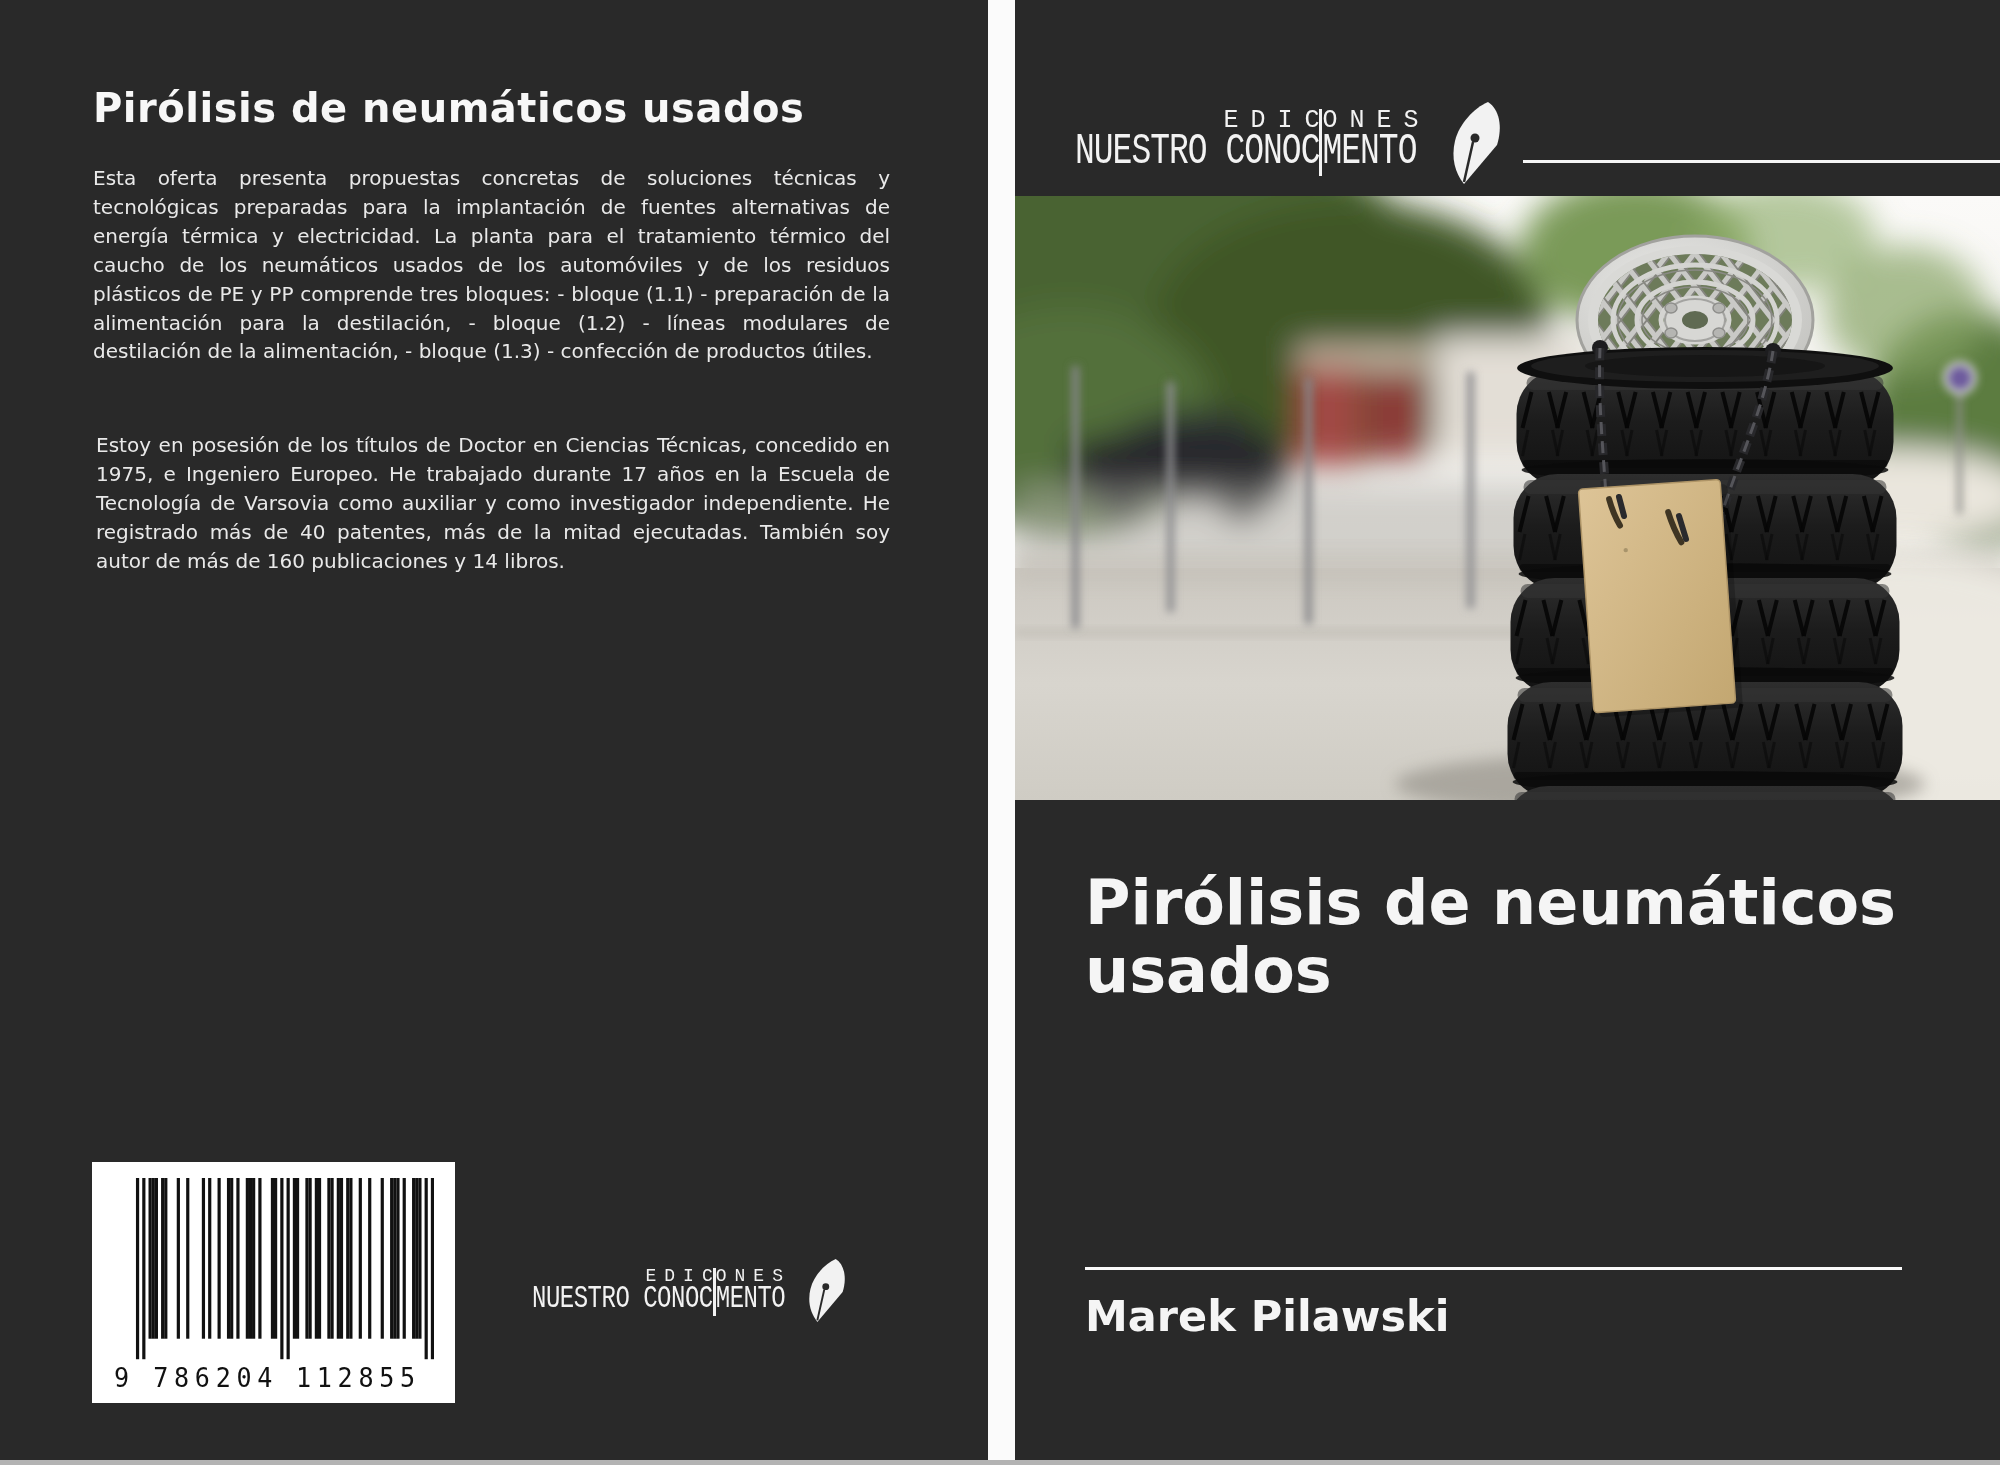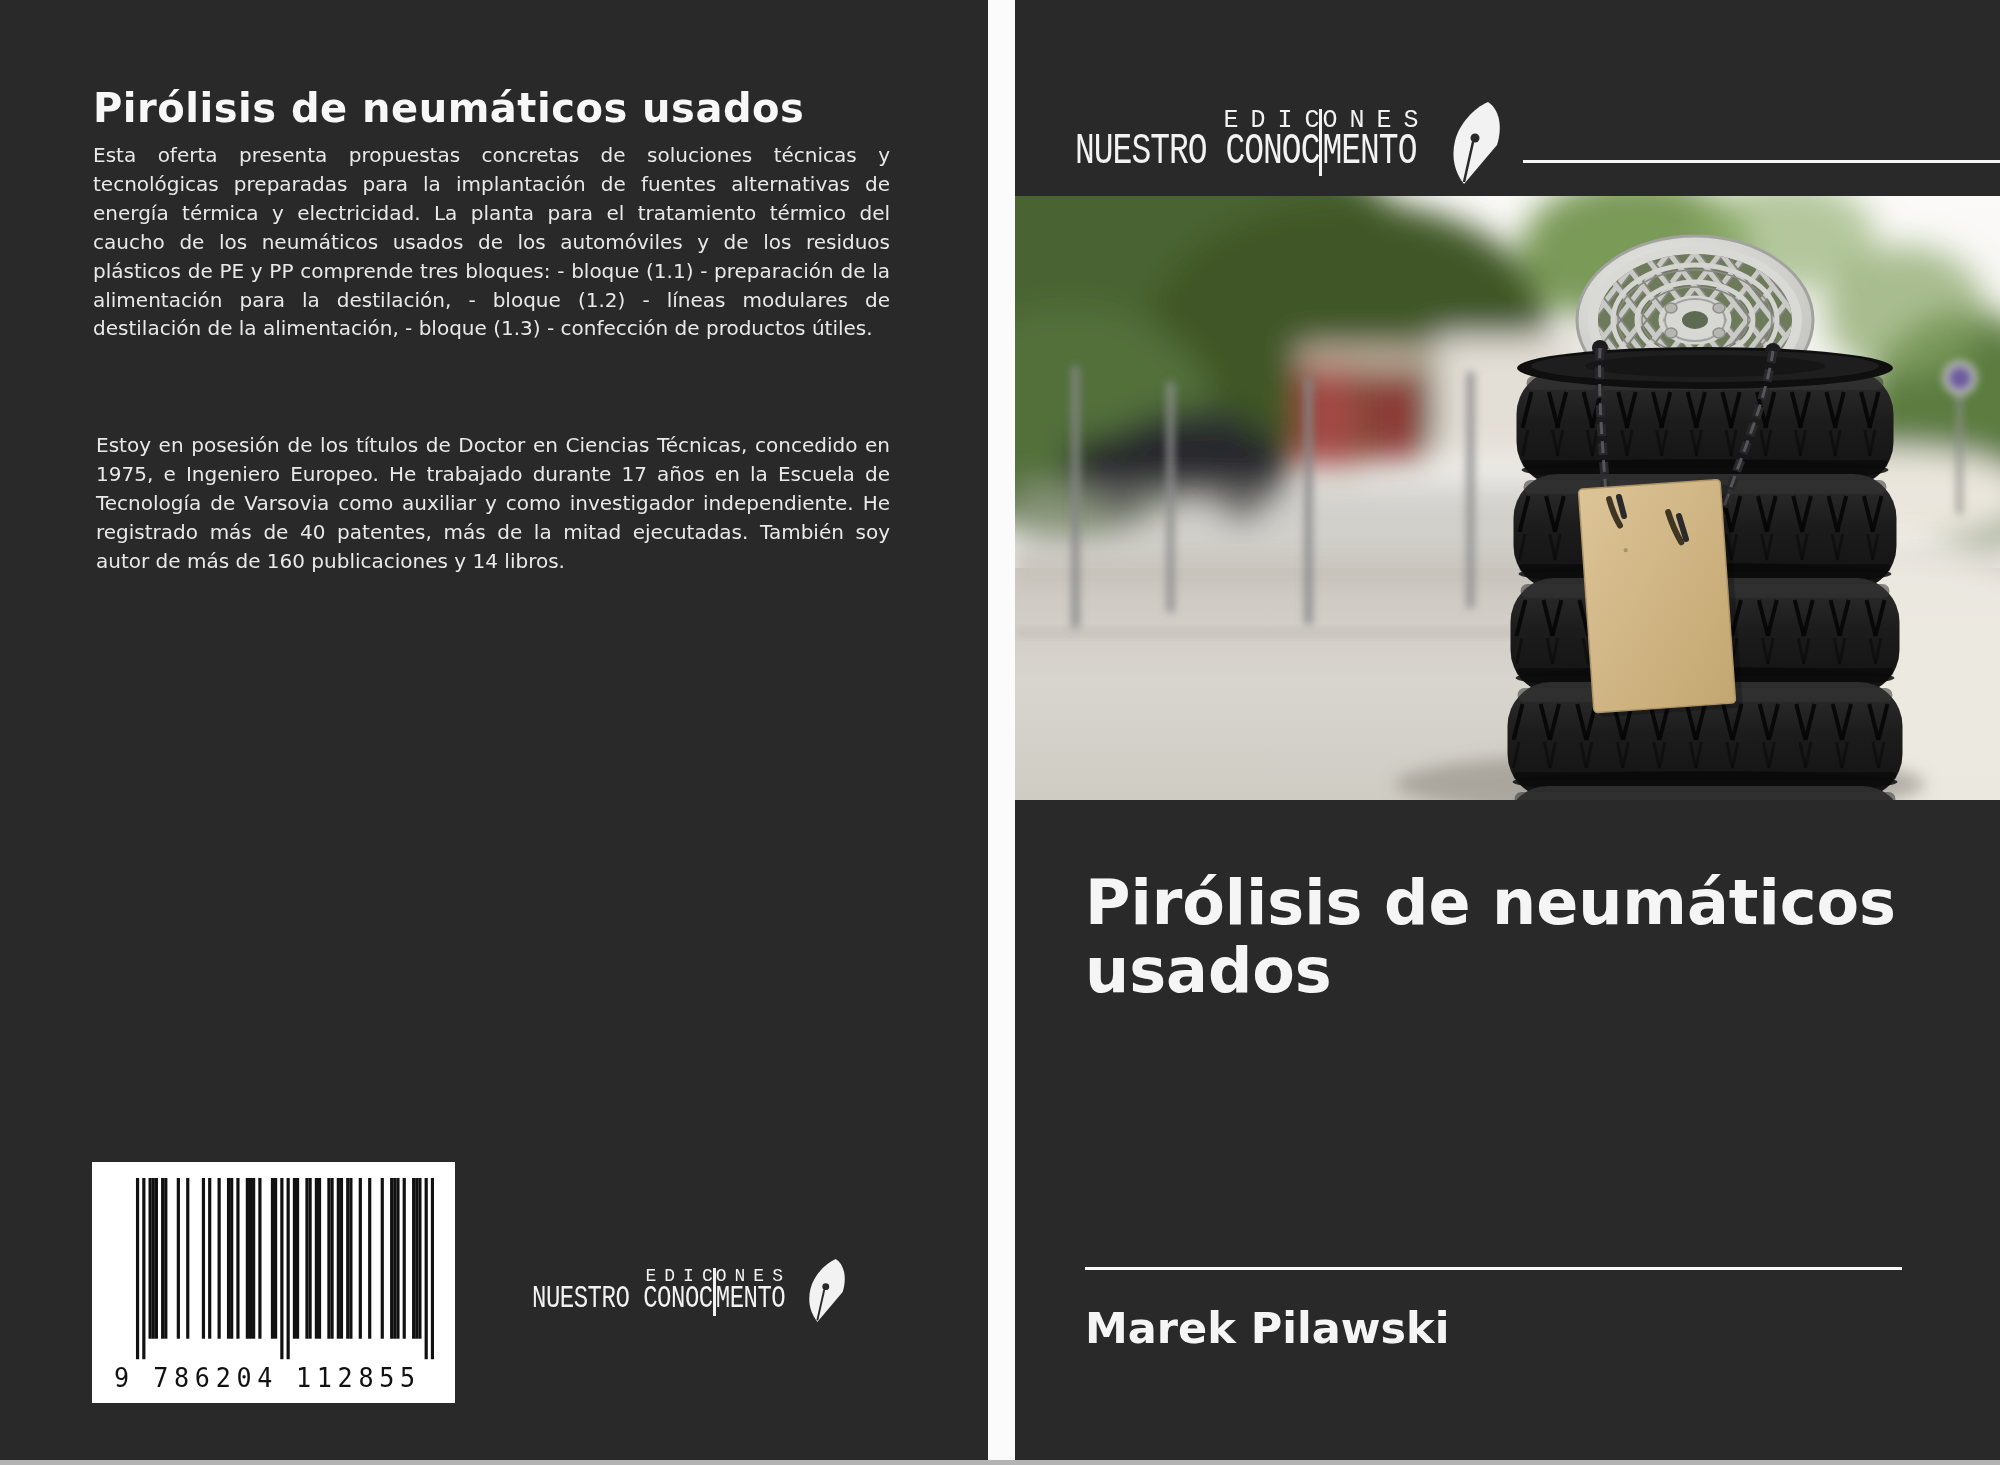--- a/index.html
+++ b/index.html
@@ -18,21 +18,21 @@
 
   
   .back-title{
     position:absolute;left:93px;top:58px;width:860px;
     font-size:40px;font-weight:700;color:#f7f7f7;letter-spacing:.5px;
   }
   .back-par{
     position:absolute;left:93px;width:797px;
     font-size:20px;line-height:28.9px;color:#e9e9e9;text-align:justify;
   }
-  .back-p1{top:125px;margin-top:16px;}
+  .back-p1{top:148px;margin-top:16px;}
   .back-p2{top:411px;left:96px;width:794px;}
 
   
   .barcode-box{position:absolute;left:92px;top:1162px;width:363px;height:241px;background:#ffffff;}
   .barcode-box svg{position:absolute;left:22px;top:16px;width:320px;height:212px;}
 
   
   .logo{position:absolute;display:flex;align-items:flex-end;font-family:Liberation Mono, monospace;}
   .logo-grid{display:grid;grid-template-columns:auto 3px auto;align-items:end;color:#f2f2f2;}
   .lg-l1l{grid-row:1;grid-column:1;text-align:right;}
@@ -59,21 +59,21 @@
   
   .cover-photo{position:absolute;left:0;top:196px;width:985px;height:604px;overflow:hidden;background:#e8e6e1;}
   .cover-photo svg{display:block;width:100%;height:100%;}
 
   
   .front-title{
     position:absolute;left:70px;top:818px;width:872px;
     font-size:62px;line-height:68px;font-weight:700;color:#f5f5f5;
   }
   .author-rule{position:absolute;left:70px;top:1267px;width:817px;height:3px;background:#fafafa;}
-  .author-name{position:absolute;left:70px;top:1291px;font-size:43px;font-weight:700;color:#f5f5f5;margin-top:12px;}
+  .author-name{position:absolute;left:70px;top:1291px;font-size:43px;font-weight:700;color:#f5f5f5;}
 </style>
 </head>
 <body>
 
 <div class="canvas">
 
   <section class="back-cover">
     <h1 class="back-title">Pirólisis de neumáticos usados</h1>
     <p class="back-par back-p1">Esta oferta presenta propuestas concretas de soluciones técnicas y tecnológicas preparadas para la implantación de fuentes alternativas de energía térmica y electricidad. La planta para el tratamiento térmico del caucho de los neumáticos usados de los automóviles y de los residuos plásticos de PE y PP comprende tres bloques: - bloque (1.1) - preparación de la alimentación para la destilación, - bloque (1.2) - líneas modulares de destilación de la alimentación, - bloque (1.3) - confección de productos útiles.</p>
     <p class="back-par back-p2">Estoy en posesión de los títulos de Doctor en Ciencias Técnicas, concedido en 1975, e Ingeniero Europeo. He trabajado durante 17 años en la Escuela de Tecnología de Varsovia como auxiliar y como investigador independiente. He registrado más de 40 patentes, más de la mitad ejecutadas. También soy autor de más de 160 publicaciones y 14 libros.</p>

